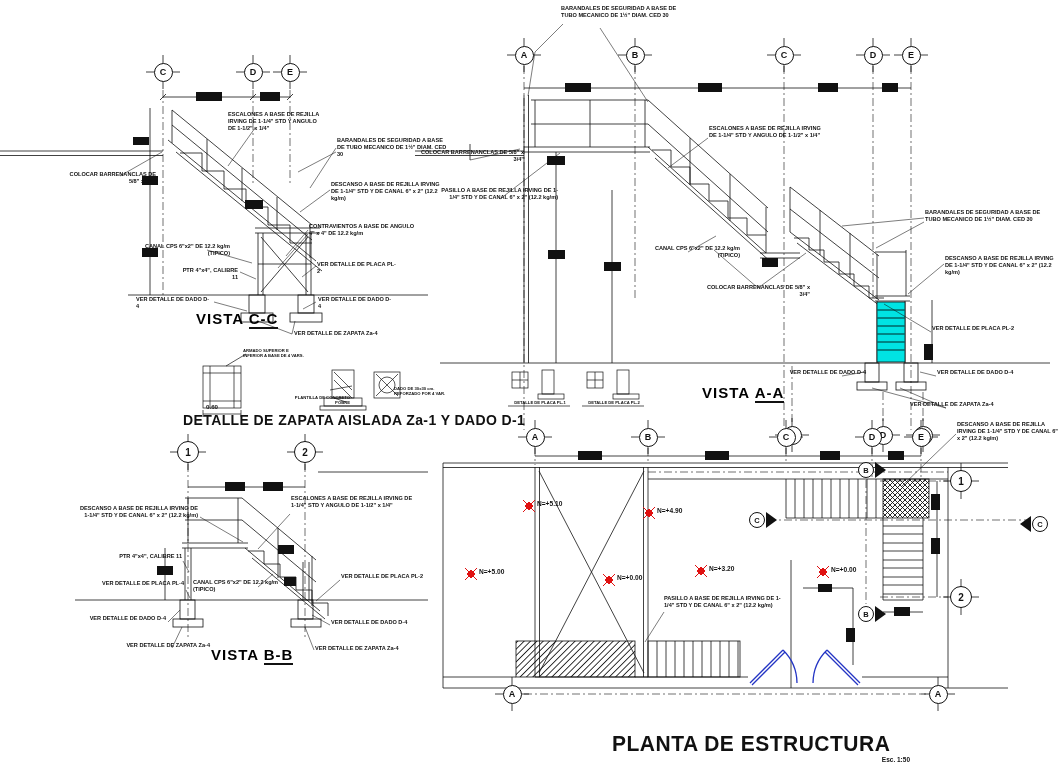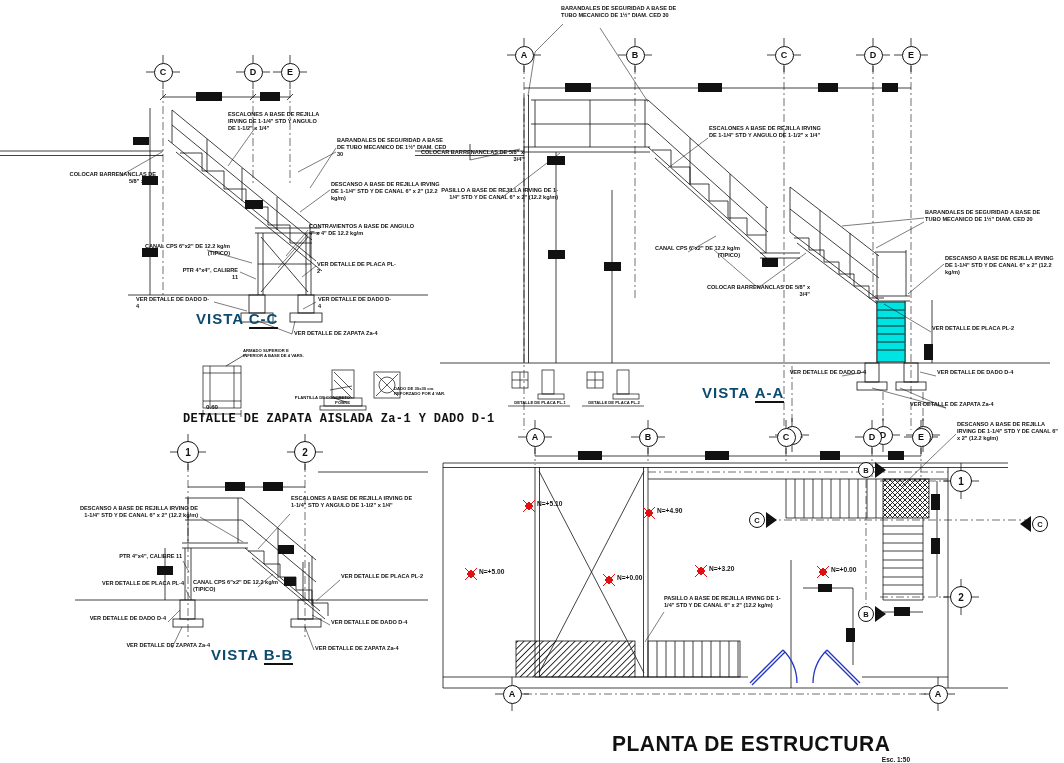--- a/index.html
+++ b/index.html
@@ -4,23 +4,23 @@
 <style>
   html,body{margin:0;padding:0;background:#fff;}
   #sheet{position:relative;width:1064px;height:763px;background:#fff;overflow:hidden;
          font-family:"Liberation Sans",sans-serif;color:#111;}
   #linework{position:absolute;left:0;top:0;}
   .lbl{position:absolute;font-size:5.6px;font-weight:bold;line-height:1.28;color:#111;letter-spacing:0;}
   .lbl.r{text-align:right;}
   .tiny{font-size:4.2px;font-weight:bold;line-height:1.2;}
   .dim{font-size:6.2px;font-weight:bold;}
   .lvl{position:absolute;font-size:6.6px;font-weight:bold;color:#111;white-space:nowrap;}
-  .vtitle{position:absolute;font-size:15px;font-weight:bold;letter-spacing:1px;color:#0c4a6e;white-space:nowrap;}
+  .vtitle{position:absolute;font-size:15px;font-weight:bold;letter-spacing:1px;color:#000000;white-space:nowrap;}
   .vtitle b{border-bottom:2.5px solid #111;padding-bottom:0px;}
-  .caption{position:absolute;font-size:12px;font-weight:bold;letter-spacing:.4px;white-space:nowrap;font-family:Liberation Mono, monospace;}
+  .caption{position:absolute;font-size:14px;font-weight:bold;letter-spacing:.4px;white-space:nowrap;}
   .maintitle{position:absolute;font-size:21px;font-weight:800;letter-spacing:.5px;transform:scaleY(1.08);white-space:nowrap;}
   .scale{position:absolute;font-size:6.5px;font-weight:bold;text-align:right;}
   .bubble{position:absolute;width:19px;height:19px;border:1.3px solid #111;border-radius:50%;
           background:#fff;display:flex;align-items:center;justify-content:center;
           font-size:9px;font-weight:bold;box-sizing:border-box;}
   .bubble.big{width:22px;height:22px;font-size:10px;}
   .marker{position:absolute;width:16px;height:16px;border:1.2px solid #111;border-radius:50%;
           background:#fff;display:flex;align-items:center;justify-content:center;
           font-size:7.5px;font-weight:bold;box-sizing:border-box;}
 </style>

